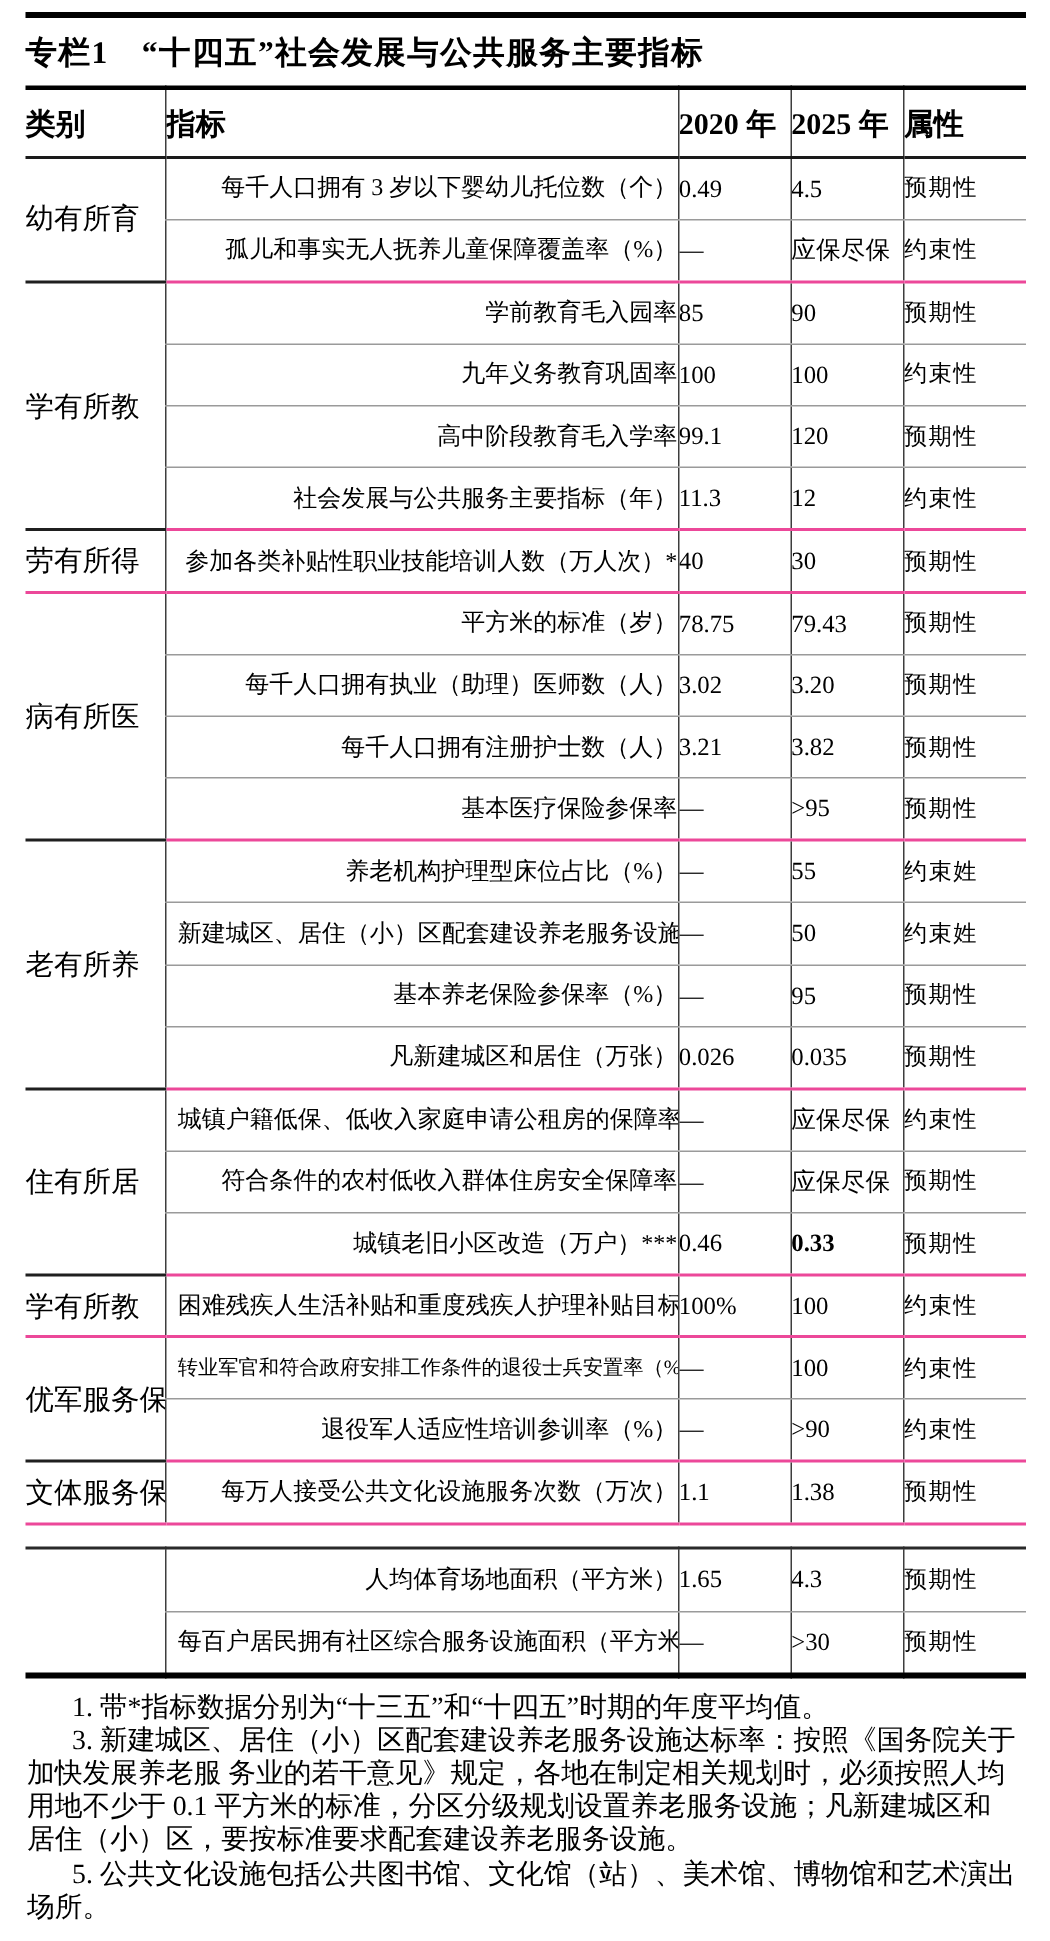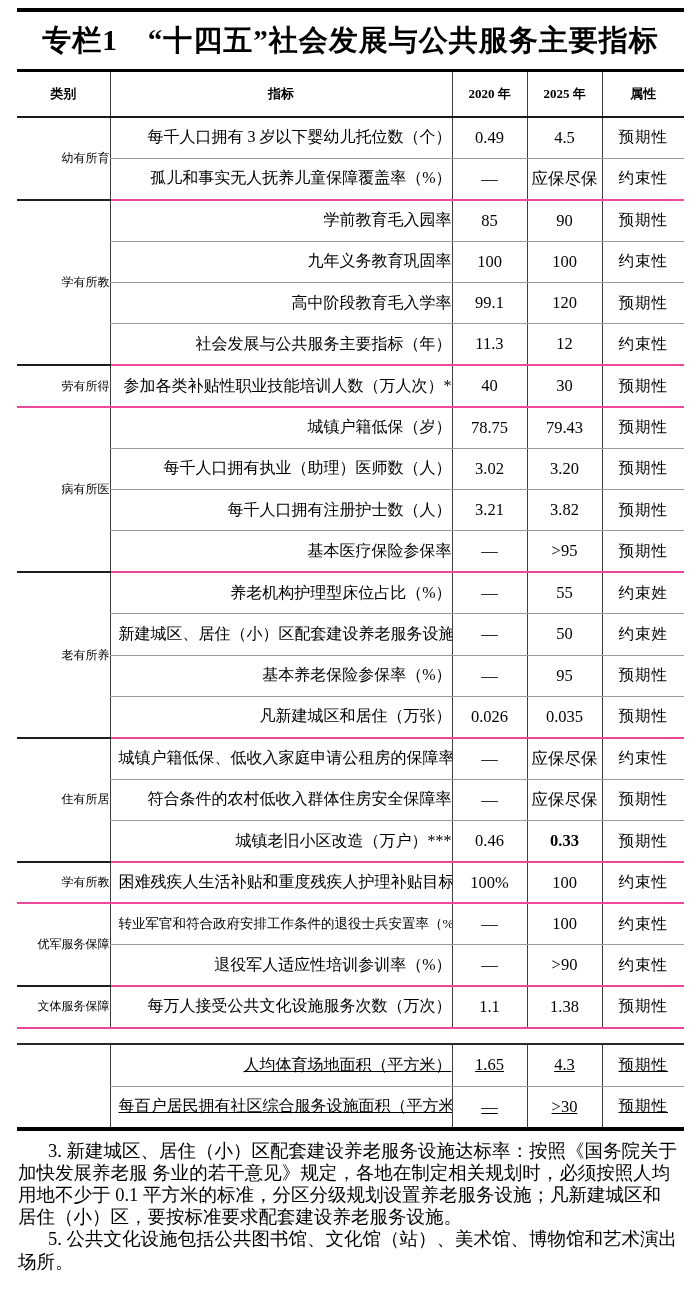--- a/index.html
+++ b/index.html
@@ -1,40 +1,40 @@
 <!DOCTYPE html>
 <html><head>
 <meta charset="utf-8">
 <style>
   html,body{margin:0;padding:0;background:#fff;color:#000;}
   body{width:700px;height:1294px;overflow:hidden;
        font-family:"Liberation Serif","DejaVu Serif",serif;}
   .page{padding:8px 16px 0 17px;}
   .rule-top{height:4px;background:#000;}
-  .doc-title{font-size:29px;font-weight:bold;text-align:center;
+  .doc-title{font-size:21px;font-weight:bold;
              letter-spacing:1px;padding:9px 0 8px 0;}
   table{border-collapse:collapse;table-layout:fixed;width:667px;}
   #tbl-main{border-top:3px solid #000;}
   col.c-cat{width:93px;} col.c-ind{width:342px;}
   col.c-20{width:75px;} col.c-25{width:75px;} col.c-attr{width:82px;}
   th,td{padding:0;overflow:hidden;white-space:nowrap;}
-  thead th{font-size:13px;font-weight:bold;text-align:center;height:44px;
+  thead th{font-size:20px;font-weight:bold;text-align:left;height:44px;
            border-bottom:2px solid #1a1a1a;}
   .vline{border-left:1px solid #3d3d3d;}
   tbody tr{height:41.4px;}
   tbody td{border-bottom:1px solid #9a9a9a;font-size:16px;}
   tr.group-end td{border-bottom:2px solid #ec4899;}
-  td.cat{text-align:right;font-size:12px;border-bottom:2px solid #1f1f1f;}
+  td.cat{text-align:left;font-size:19px;border-bottom:2px solid #1f1f1f;}
   td.ind{text-align:right;padding-left:8px;}
   td.ind.small{font-size:13.5px;}
-  td.num{text-align:center;font-size:16.5px;margin-top:12px;}
+  td.num{font-size:16.5px;margin-top:12px;}
   td.num.b{font-weight:bold;}
-  td.attr{text-align:center;font-size:15.5px;letter-spacing:1px;}
+  td.attr{font-size:15.5px;letter-spacing:1px;}
   #tbl2{margin-top:14px;border-top:2px solid #2a2a2a;border-bottom:4px solid #000;}
-  #tbl2 tbody tr{height:42.5px;text-decoration:underline;}
+  #tbl2 tbody tr{height:42.5px;}
   .footnotes{margin:9px 6px 0 1px;font-size:18.5px;line-height:22.2px;}
   .footnotes p{margin:0;text-indent:30px;white-space:normal;}
 </style>
 </head>
 <body>
 
 <div class="page">
   <div class="rule-top"></div>
 
   <div class="doc-title">专栏1　“十四五”社会发展与公共服务主要指标</div>
@@ -97,21 +97,21 @@
         </tr>
         <tr class="group-end">
           <td class="cat" rowspan="1">劳有所得</td>
           <td class="ind vline">参加各类补贴性职业技能培训人数（万人次）*</td>
           <td class="num vline">40</td>
           <td class="num vline">30</td>
           <td class="attr vline">预期性</td>
         </tr>
         <tr>
           <td class="cat" rowspan="4">病有所医</td>
-          <td class="ind vline">城镇户籍低保（岁）</td>
+          <td class="ind vline">平方米的标准（岁）</td>
           <td class="num vline">78.75</td>
           <td class="num vline">79.43</td>
           <td class="attr vline">预期性</td>
         </tr>
         <tr>
           <td class="ind vline">每千人口拥有执业（助理）医师数（人）</td>
           <td class="num vline">3.02</td>
           <td class="num vline">3.20</td>
           <td class="attr vline">预期性</td>
         </tr>
@@ -220,16 +220,17 @@
         <tr class="group-end">
           <td class="ind vline">每百户居民拥有社区综合服务设施面积（平方米）</td>
           <td class="num vline">—</td>
           <td class="num vline">&gt;30</td>
           <td class="attr vline">预期性</td>
         </tr>
       </tbody>
   </table>
 
   <div class="footnotes">
+    <p>1. 带*指标数据分别为“十三五”和“十四五”时期的年度平均值。</p>
     <p>3. 新建城区、居住（小）区配套建设养老服务设施达标率：按照《国务院关于加快发展养老服 务业的若干意见》规定，各地在制定相关规划时，必须按照人均用地不少于 0.1 平方米的标准，分区分级规划设置养老服务设施；凡新建城区和居住（小）区，要按标准要求配套建设养老服务设施。</p>
     <p>5. 公共文化设施包括公共图书馆、文化馆（站）、美术馆、博物馆和艺术演出场所。</p>
   </div>
 </div>
 
 </body></html>

